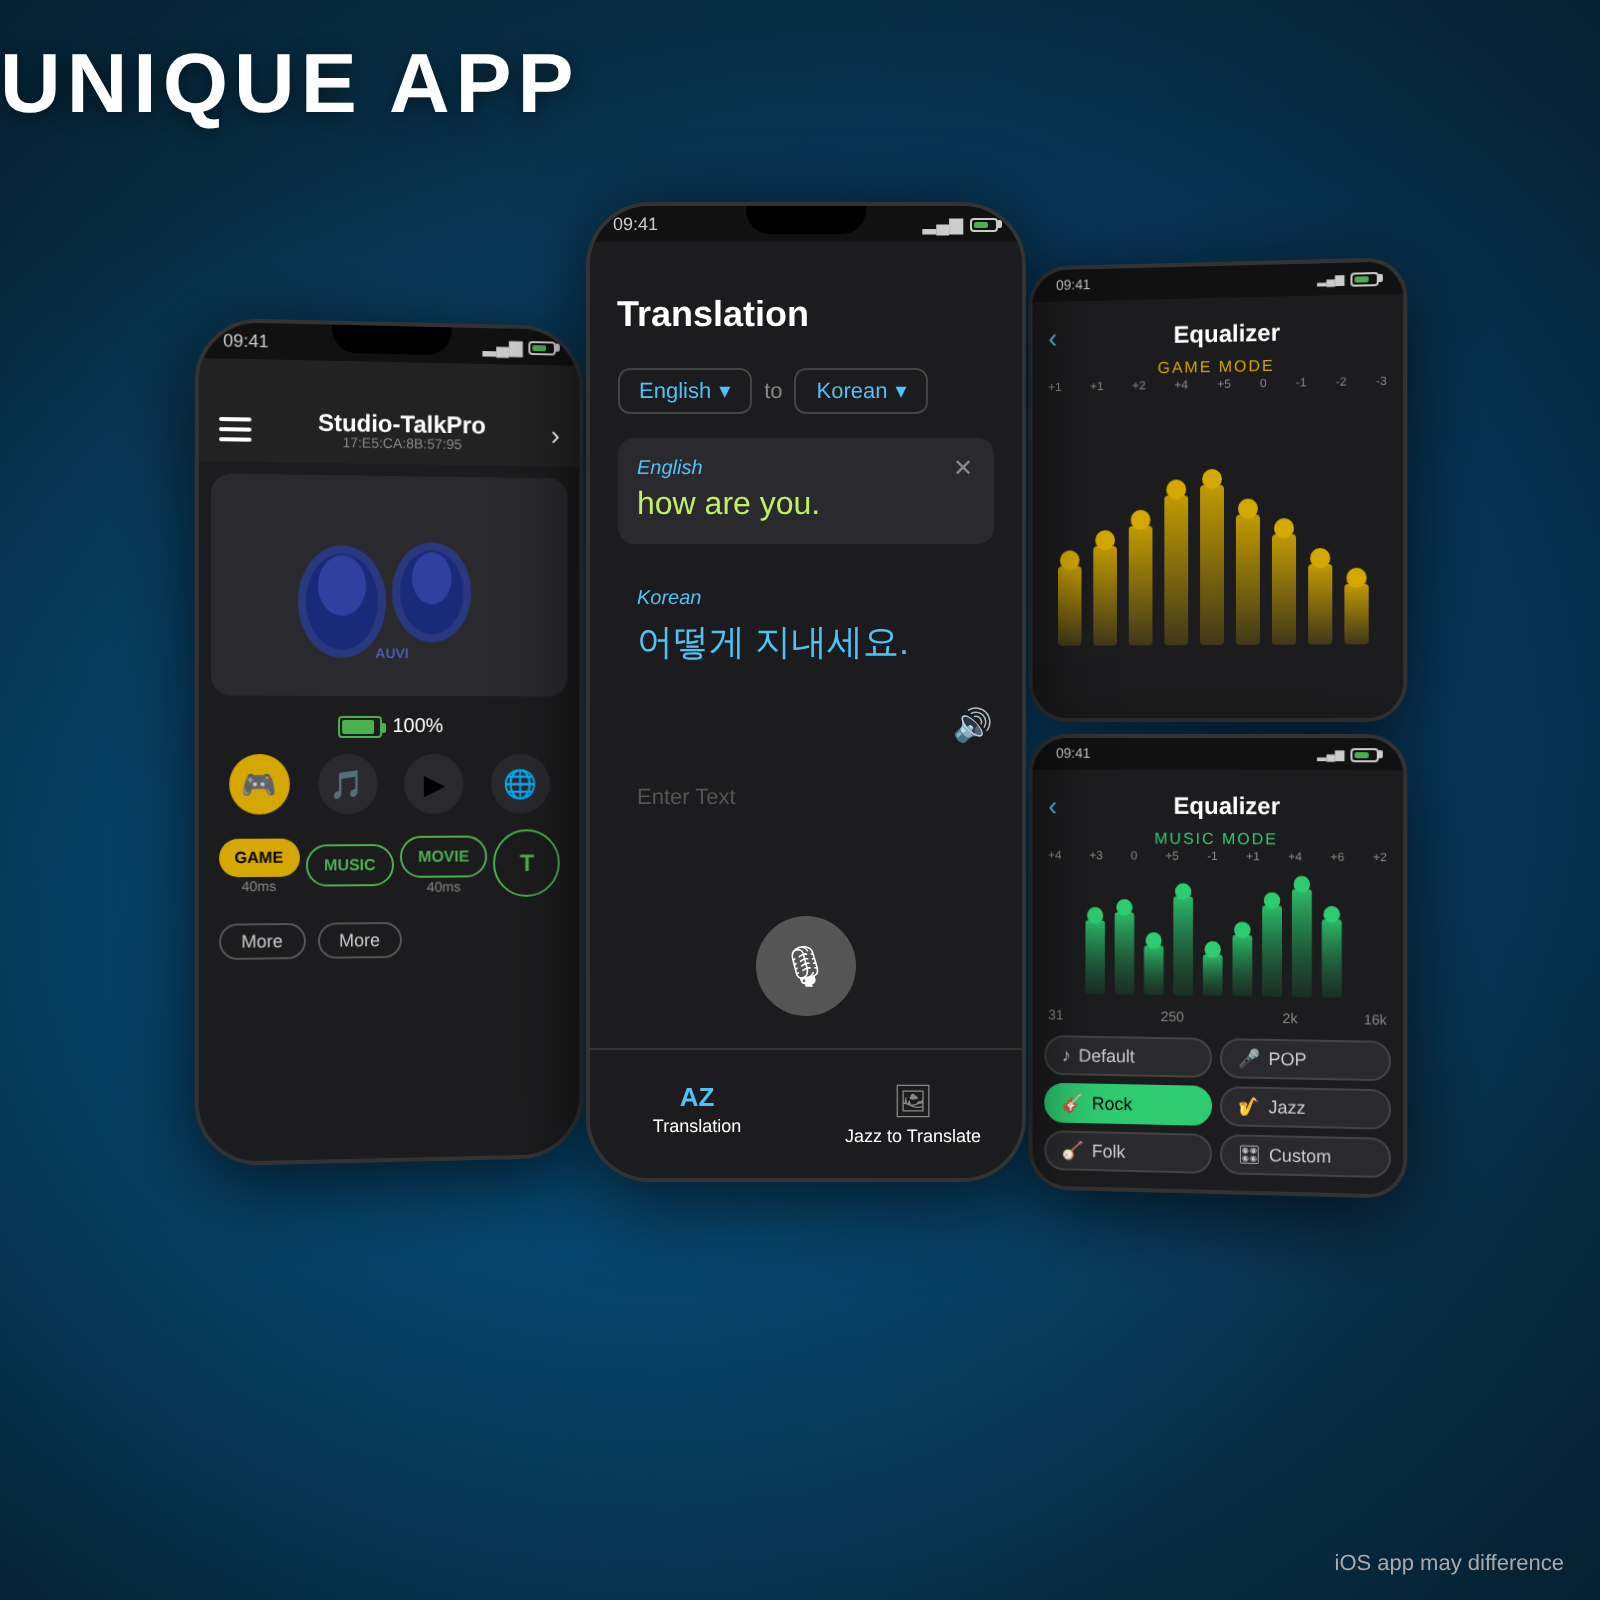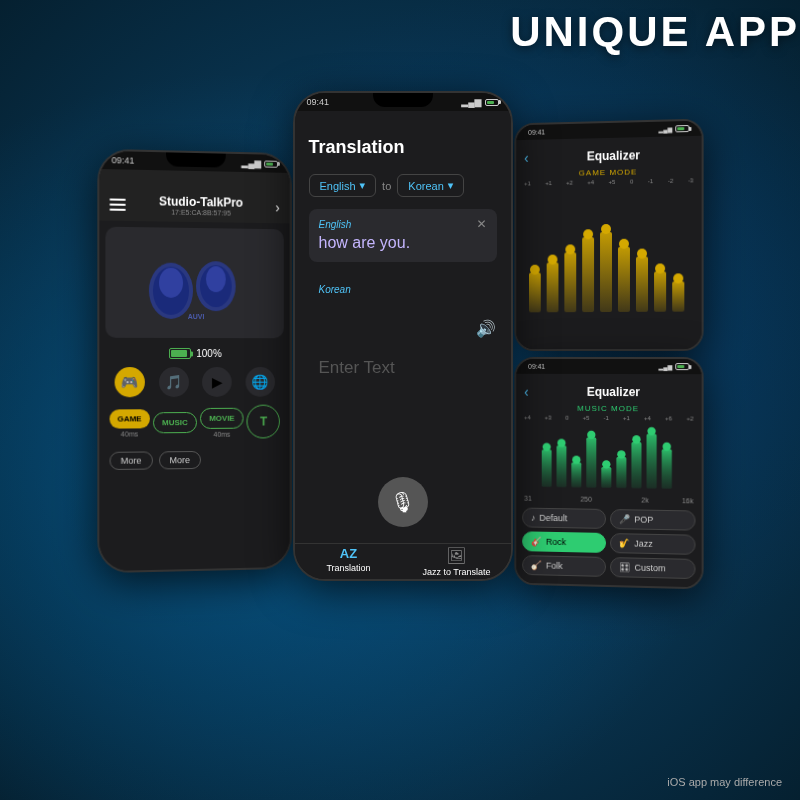--- a/index.html
+++ b/index.html
@@ -12,26 +12,26 @@
       position: relative;
     }
     .bg-overlay {
       position: absolute;
       inset: 0;
       background: radial-gradient(ellipse at 30% 60%, rgba(0,100,160,0.5) 0%, transparent 60%),
                   radial-gradient(ellipse at 70% 40%, rgba(0,60,120,0.4) 0%, transparent 50%);
       pointer-events: none;
     }
     .page-title {
-      text-align: right;
+      text-align: left;
       color: #ffffff;
       font-size: 42px;
       font-weight: 900;
       letter-spacing: 3px;
-      padding-top: 8px;
+      padding-top: 18px;
       text-shadow: 0 2px 10px rgba(0,0,0,0.5);
       position: relative;
       z-index: 10;
     }
     .phones-container {
       display: flex;
       justify-content: center;
       align-items: flex-start;
       gap: 0px;
       padding-top: 15px;
@@ -330,21 +330,21 @@
       position: relative;
     }
     .source-lang-label {
       font-size: 10px;
       color: #4fc3f7;
       font-style: italic;
       margin-bottom: 4px;
     }
     .source-text {
       font-size: 16px;
-      color: #c4b5fd;
+      color: #bef264;
       font-weight: 500;
     }
     .close-x {
       position: absolute;
       top: 8px;
       right: 10px;
       color: #888;
       font-size: 12px;
     }
     .translation-result {
@@ -365,21 +365,21 @@
     .speaker-icon {
       text-align: right;
       padding: 4px 14px;
       color: #888;
       font-size: 16px;
     }
     .enter-text-area {
       margin: 6px 14px;
       padding: 10px;
       color: #555;
-      font-size: 17px;
+      font-size: 11px;
       flex: 1;
     }
     .mic-area {
       display: flex;
       justify-content: center;
       padding: 16px;
     }
     .mic-circle {
       width: 50px;
       height: 50px;
@@ -387,21 +387,21 @@
       background: #555;
       display: flex;
       align-items: center;
       justify-content: center;
       font-size: 20px;
       color: #fff;
     }
     .bottom-nav {
       display: flex;
       border-top: 1px solid #333;
-      padding: 2px 0;
+      padding: 16px 0;
     }
     .bottom-nav-item {
       flex: 1;
       text-align: center;
     }
     .bottom-nav-label {
       font-size: 9px;
       color: #fff;
       margin-top: 2px;
     }
@@ -624,20 +624,21 @@
       </div>
 
       <div class="translation-source">
         <div class="source-lang-label">English</div>
         <div class="source-text">how are you.</div>
         <span class="close-x">✕</span>
       </div>
 
       <div class="translation-result">
         <div class="result-lang-label">Korean</div>
+        <div class="result-text">어떻게 지내세요.</div>
       </div>
 
       <div class="speaker-icon">🔊</div>
 
       <div class="enter-text-area">
         <span>Enter Text</span>
       </div>
 
       <div class="mic-area">
         <div class="mic-circle">🎙</div>

